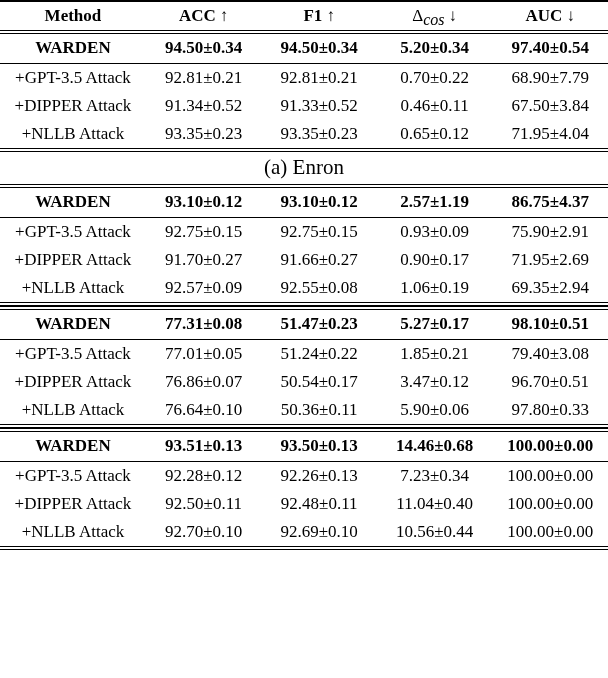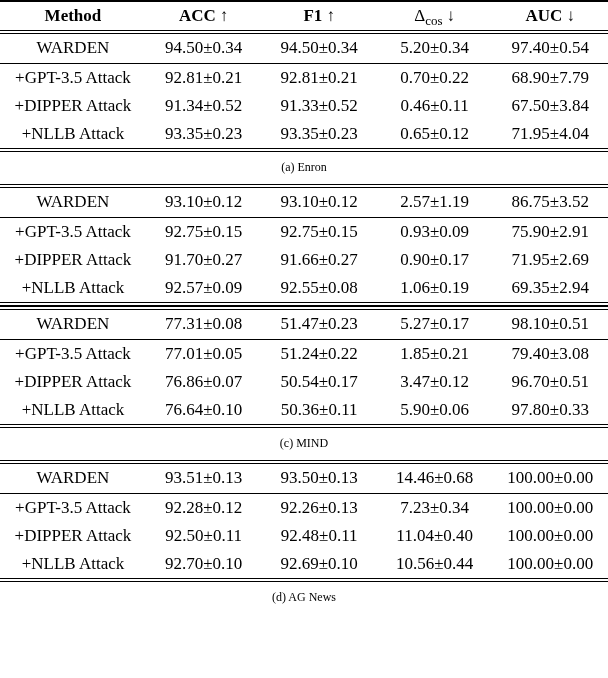--- a/index.html
+++ b/index.html
@@ -33,33 +33,34 @@
     font-size: 17px;
     line-height: 1.1;
     white-space: nowrap;
     overflow: visible;
   }
   table.tbl th {
     font-weight: bold;
     height: 28px;
     border-bottom: 4px double #000;
   }
-  tr.warden-row td { height: 29px; border-bottom: 1.5px solid #000; }
+  tr.warden-row td { height: 29px; border-bottom: 1.5px solid #000; font-weight: bold; }
   tr.attack-row td { height: 28px; }
   tr.attack-row.last td { border-bottom: 4px double #000; }
 
   .arrow { font-weight: normal; margin-left: 4px; }
   .math-delta { font-weight: normal; }
   .math-delta sub {
-    font-size: 13px;
+    font-style: italic;
+    font-size: 16px;
     line-height: 0;
   }
   .caption {
     text-align: center;
-    font-size: 12px;
+    font-size: 21px;
     padding: 3px 0 5px 0;
     height: 24px;
     line-height: 24px;
   }
 </style>
 </head>
 <body>
 
 <div class="page">
 
@@ -123,21 +124,21 @@
           <col style="width:19%">
           <col style="width:19%">
           <col style="width:19%">
       </colgroup>
       <tbody>
         <tr class="warden-row">
           <td>WARDEN</td>
           <td>93.10±0.12</td>
           <td>93.10±0.12</td>
           <td>2.57±1.19</td>
-          <td>86.75±3.52</td>
+          <td>86.75±4.37</td>
         </tr>
         <tr class="attack-row">
           <td>+GPT-3.5 Attack</td>
           <td>92.75±0.15</td>
           <td>92.75±0.15</td>
           <td>0.93±0.09</td>
           <td>75.90±2.91</td>
         </tr>
         <tr class="attack-row">
           <td>+DIPPER Attack</td>
@@ -190,21 +191,20 @@
         </tr>
         <tr class="attack-row last">
           <td>+NLLB Attack</td>
           <td>76.64±0.10</td>
           <td>50.36±0.11</td>
           <td>5.90±0.06</td>
           <td>97.80±0.33</td>
         </tr>
       </tbody>
     </table>
-    <div class="caption">(c) MIND</div>
   </section>
 
   <section class="subtable rest-table">
     <table class="tbl">
       <colgroup>
         <col style="width:24%">
           <col style="width:19%">
           <col style="width:19%">
           <col style="width:19%">
           <col style="width:19%">
@@ -233,16 +233,15 @@
         </tr>
         <tr class="attack-row last">
           <td>+NLLB Attack</td>
           <td>92.70±0.10</td>
           <td>92.69±0.10</td>
           <td>10.56±0.44</td>
           <td>100.00±0.00</td>
         </tr>
       </tbody>
     </table>
-    <div class="caption">(d) AG News</div>
   </section>
 
 </div>
 
 </body></html>

